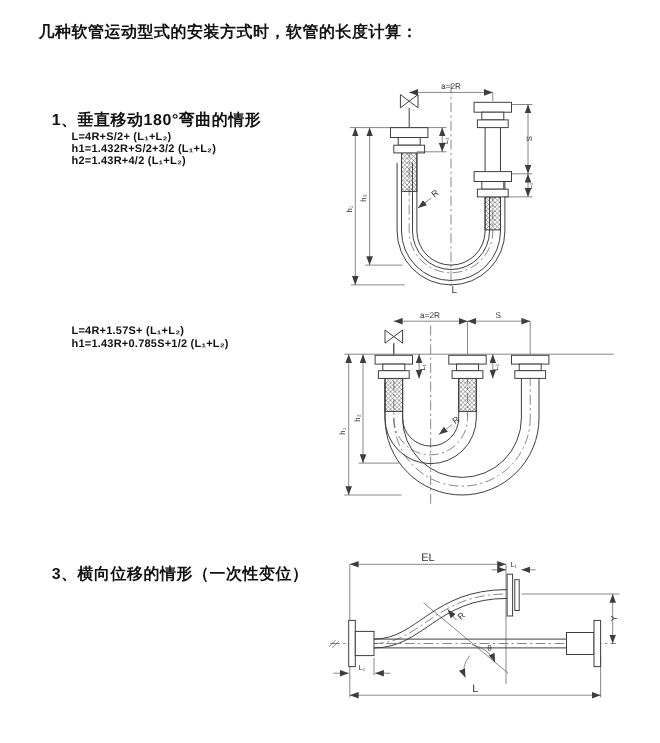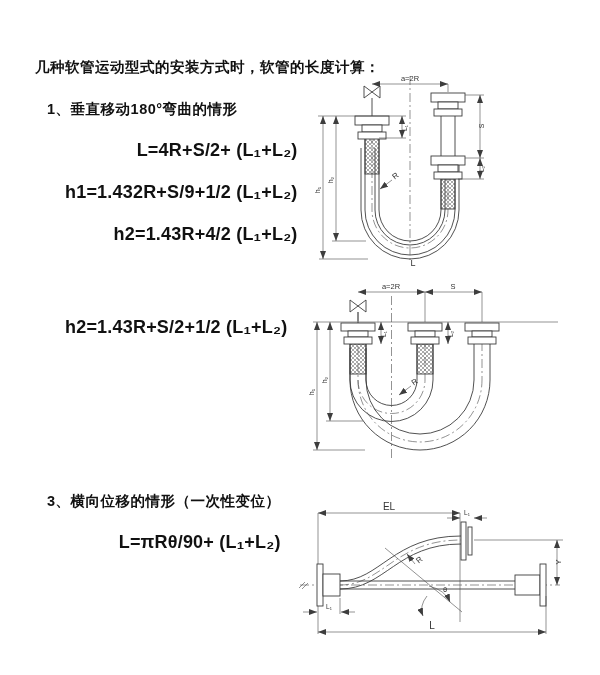--- a/index.html
+++ b/index.html
@@ -1,39 +1,39 @@
 <!DOCTYPE html>
 <html><head>
 <meta charset="utf-8">
 <style>
   html,body{margin:0;padding:0;background:#ffffff;}
   body{width:600px;height:675px;position:relative;overflow:hidden;
        font-family:"Liberation Sans","DejaVu Sans",sans-serif;color:#111;}
   .title{position:absolute;left:35px;top:20px;font-size:14.5px;font-weight:bold;
-         letter-spacing:.5px;white-space:nowrap;margin-top:38px;}
+         letter-spacing:.5px;white-space:nowrap;}
   .sec{position:absolute;}
   .sec .heading{font-size:14.5px;font-weight:bold;letter-spacing:.5px;white-space:nowrap;}
-  .sec .formula{font-size:18px;font-weight:bold;letter-spacing:.2px;
-                padding-left:18px;margin-top:21px;white-space:nowrap;text-align:right;}
+  .sec .formula{font-size:10px;font-weight:bold;letter-spacing:.2px;
+                padding-left:18px;margin-top:0;white-space:nowrap;}
   .diag{position:absolute;}
   svg text{font-family:"Liberation Sans","DejaVu Sans",sans-serif;fill:#333;}
   .ln{stroke:#3d3d3d;stroke-width:.9;fill:none;}
   .thin{stroke:#4a4a4a;stroke-width:.6;fill:none;}
   .dash{stroke:#4a4a4a;stroke-width:.6;fill:none;stroke-dasharray:9 3 2 3;}
   .fit{fill:#ffffff;stroke:#3d3d3d;stroke-width:.9;}
 </style>
 </head>
 <body>
 
 <div class="title">几种软管运动型式的安装方式时，软管的长度计算：</div>
 
 <div class="sec" style="left:47px;top:100px">
   <div class="heading">1、垂直移动180°弯曲的情形</div>
   <div class="formula">L=4R+S/2+ (L₁+L₂)</div>
-  <div class="formula">h1=1.432R+S/9+1/2 (L₁+L₂)</div>
+  <div class="formula">h1=1.432R+S/2+3/2 (L₁+L₂)</div>
   <div class="formula">h2=1.43R+4/2 (L₁+L₂)</div>
 </div>
 
 <svg class="diag" style="left:310px;top:68px" width="290" height="200" viewBox="0 0 290 200">
   <defs>
     <pattern id="xh1" width="4" height="4" patternUnits="userSpaceOnUse">
       <path d="M0,0 L4,4 M4,0 L0,4" stroke="#555" stroke-width=".5"></path>
     </pattern>
     <marker id="m1" markerUnits="userSpaceOnUse" markerWidth="9" markerHeight="6" refX="8" refY="3" orient="auto-start-reverse">
       <path d="M0,0 L8,3 L0,6 Z" fill="#3d3d3d"></path>
@@ -109,21 +109,22 @@
     <text x="174" y="101" font-size="6.5" transform="rotate(-90 174 101)" text-anchor="middle">L₂</text>
   </g>
   <g>
     <line class="thin" x1="82" y1="112" x2="70" y2="121" marker-end="url(#m1)"></line>
     <text x="87" y="110" font-size="8" transform="rotate(-38 87 110)" text-anchor="middle">R</text>
   </g>
   <text x="103" y="198" font-size="9" text-anchor="middle">L</text>
 </svg>
 
 <div class="sec" style="left:47px;top:296px">
-  <div class="formula">h2=1.43R+S/2+1/2 (L₁+L₂)</div>
+  <div class="formula">L=4R+1.57S+ (L₁+L₂)</div>
+  <div class="formula">h1=1.43R+0.785S+1/2 (L₁+L₂)</div>
 </div>
 
 <svg class="diag" style="left:303px;top:280px" width="297" height="185" viewBox="0 0 297 185">
   <defs>
     <pattern id="xh2" width="4" height="4" patternUnits="userSpaceOnUse">
       <path d="M0,0 L4,4 M4,0 L0,4" stroke="#555" stroke-width=".5"></path>
     </pattern>
     <marker id="m2" markerUnits="userSpaceOnUse" markerWidth="9" markerHeight="6" refX="8" refY="3" orient="auto-start-reverse">
       <path d="M0,0 L8,3 L0,6 Z" fill="#3d3d3d"></path>
     </marker>
@@ -194,23 +195,22 @@
   <g>
     <line class="thin" x1="145" y1="42" x2="145" y2="64" marker-start="url(#m2)" marker-end="url(#m2)"></line>
     <text x="150" y="54" font-size="6.5" transform="rotate(-90 150 54)" text-anchor="middle">L₂</text>
   </g>
   <g>
     <line class="thin" x1="108" y1="106" x2="96" y2="115" marker-end="url(#m2)"></line>
     <text x="113" y="104" font-size="8" transform="rotate(-35 113 104)" text-anchor="middle">R</text>
   </g>
 </svg>
 
-<div class="sec" style="left:47px;top:492px">
+<div class="sec" style="left:47px;top:512px">
   <div class="heading">3、横向位移的情形（一次性变位）</div>
-  <div class="formula">L=πRθ/90+ (L₁+L₂)</div>
 </div>
 
 <svg class="diag" style="left:295px;top:500px" width="305" height="170" viewBox="0 0 305 170">
   <defs>
     <marker id="m3" markerUnits="userSpaceOnUse" markerWidth="9" markerHeight="6" refX="8" refY="3" orient="auto-start-reverse">
       <path d="M0,0 L8,3 L0,6 Z" fill="#3d3d3d"></path>
     </marker>
   </defs>
 
   <g>

